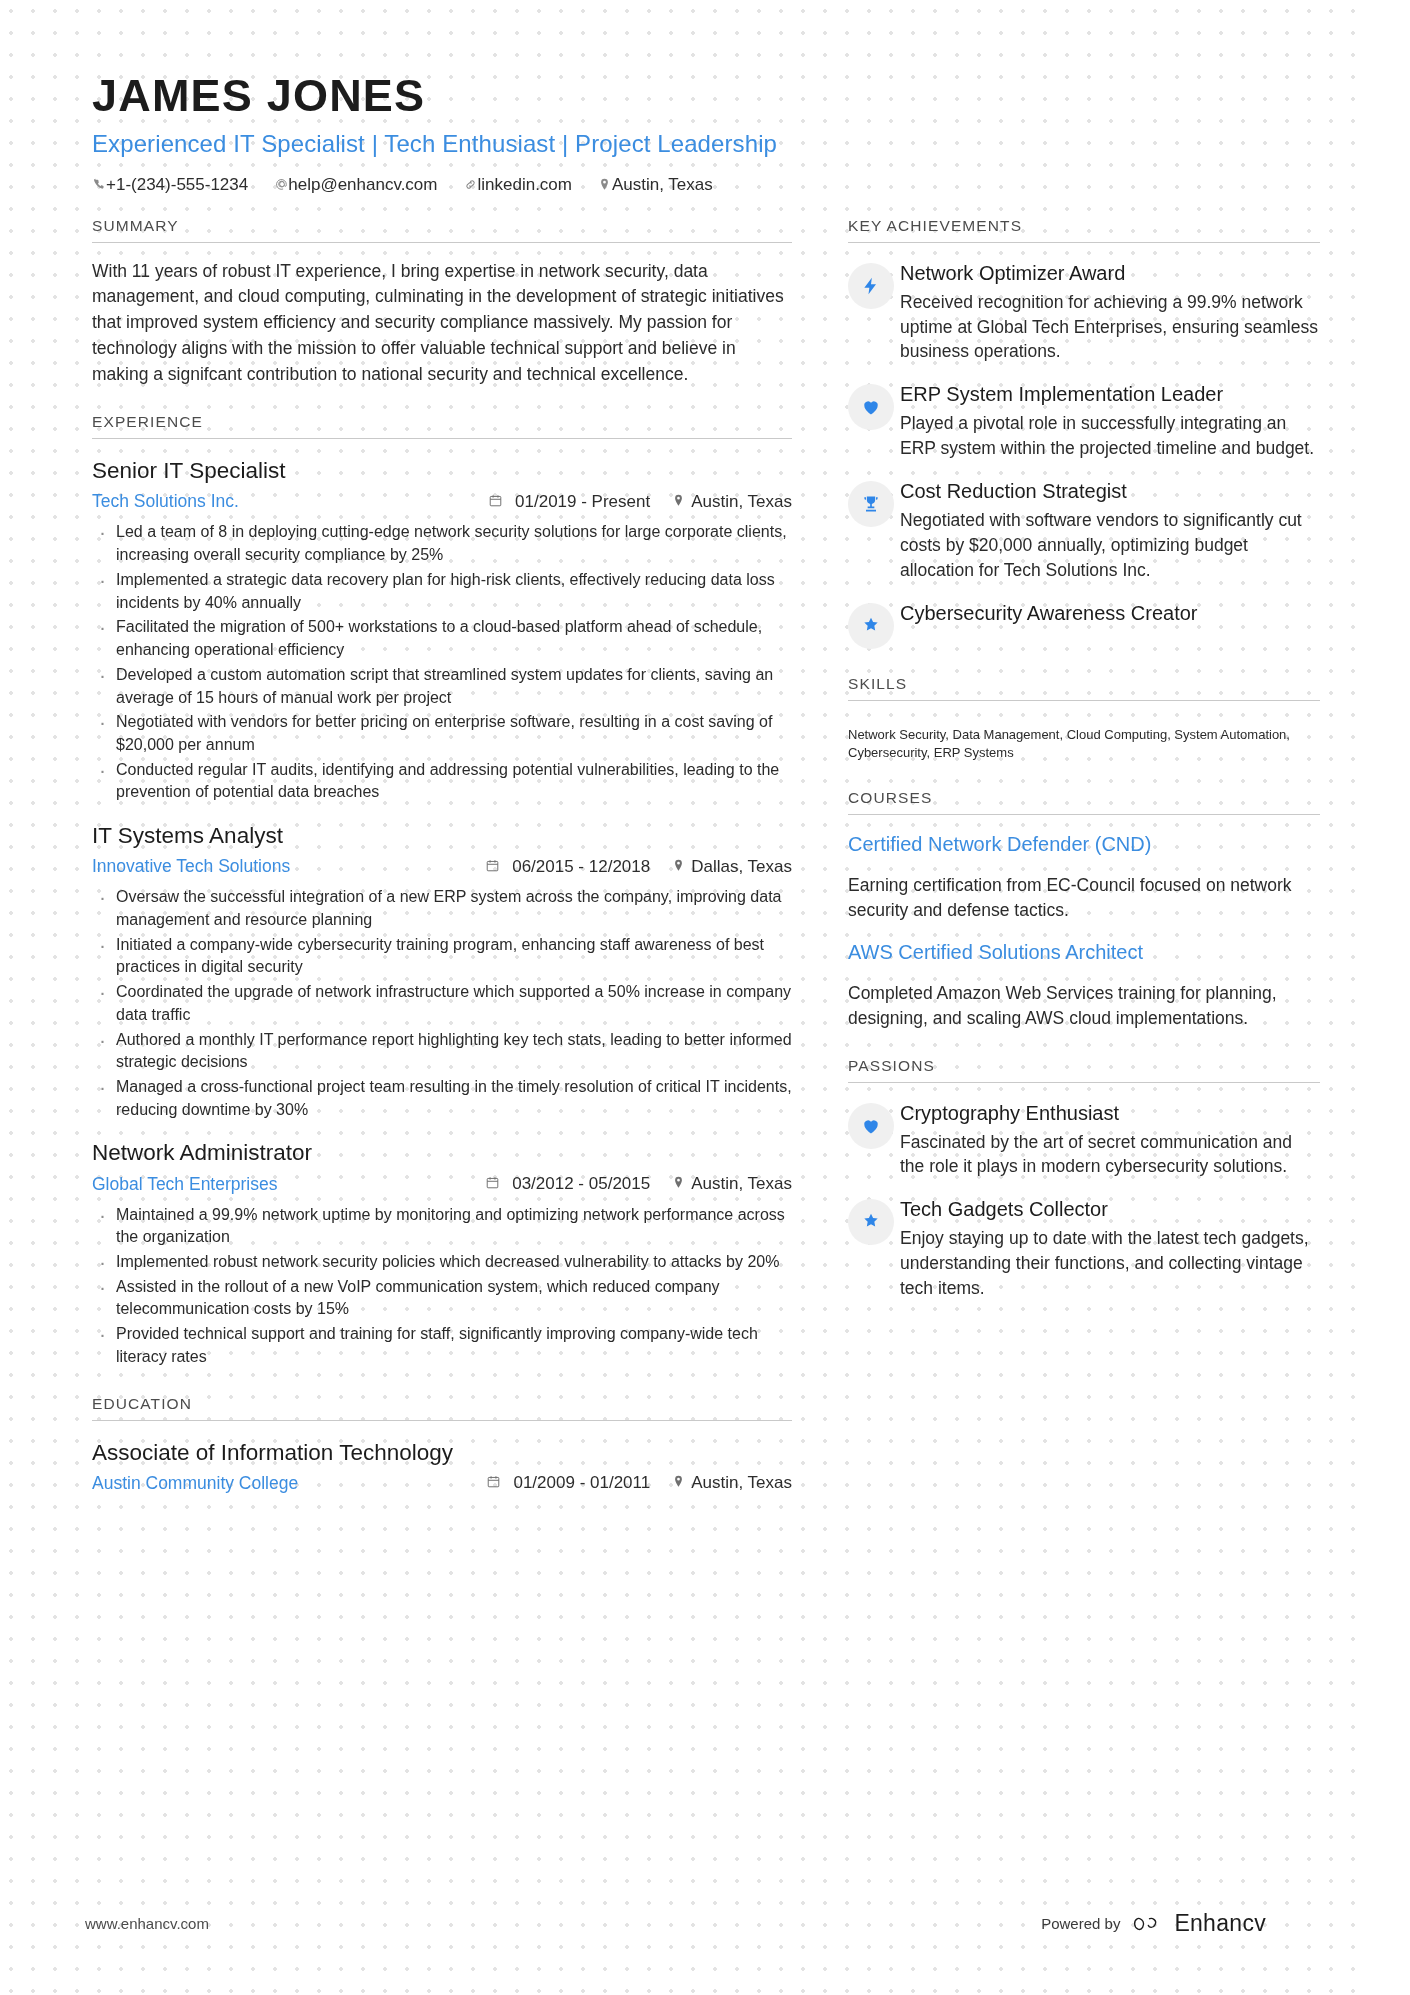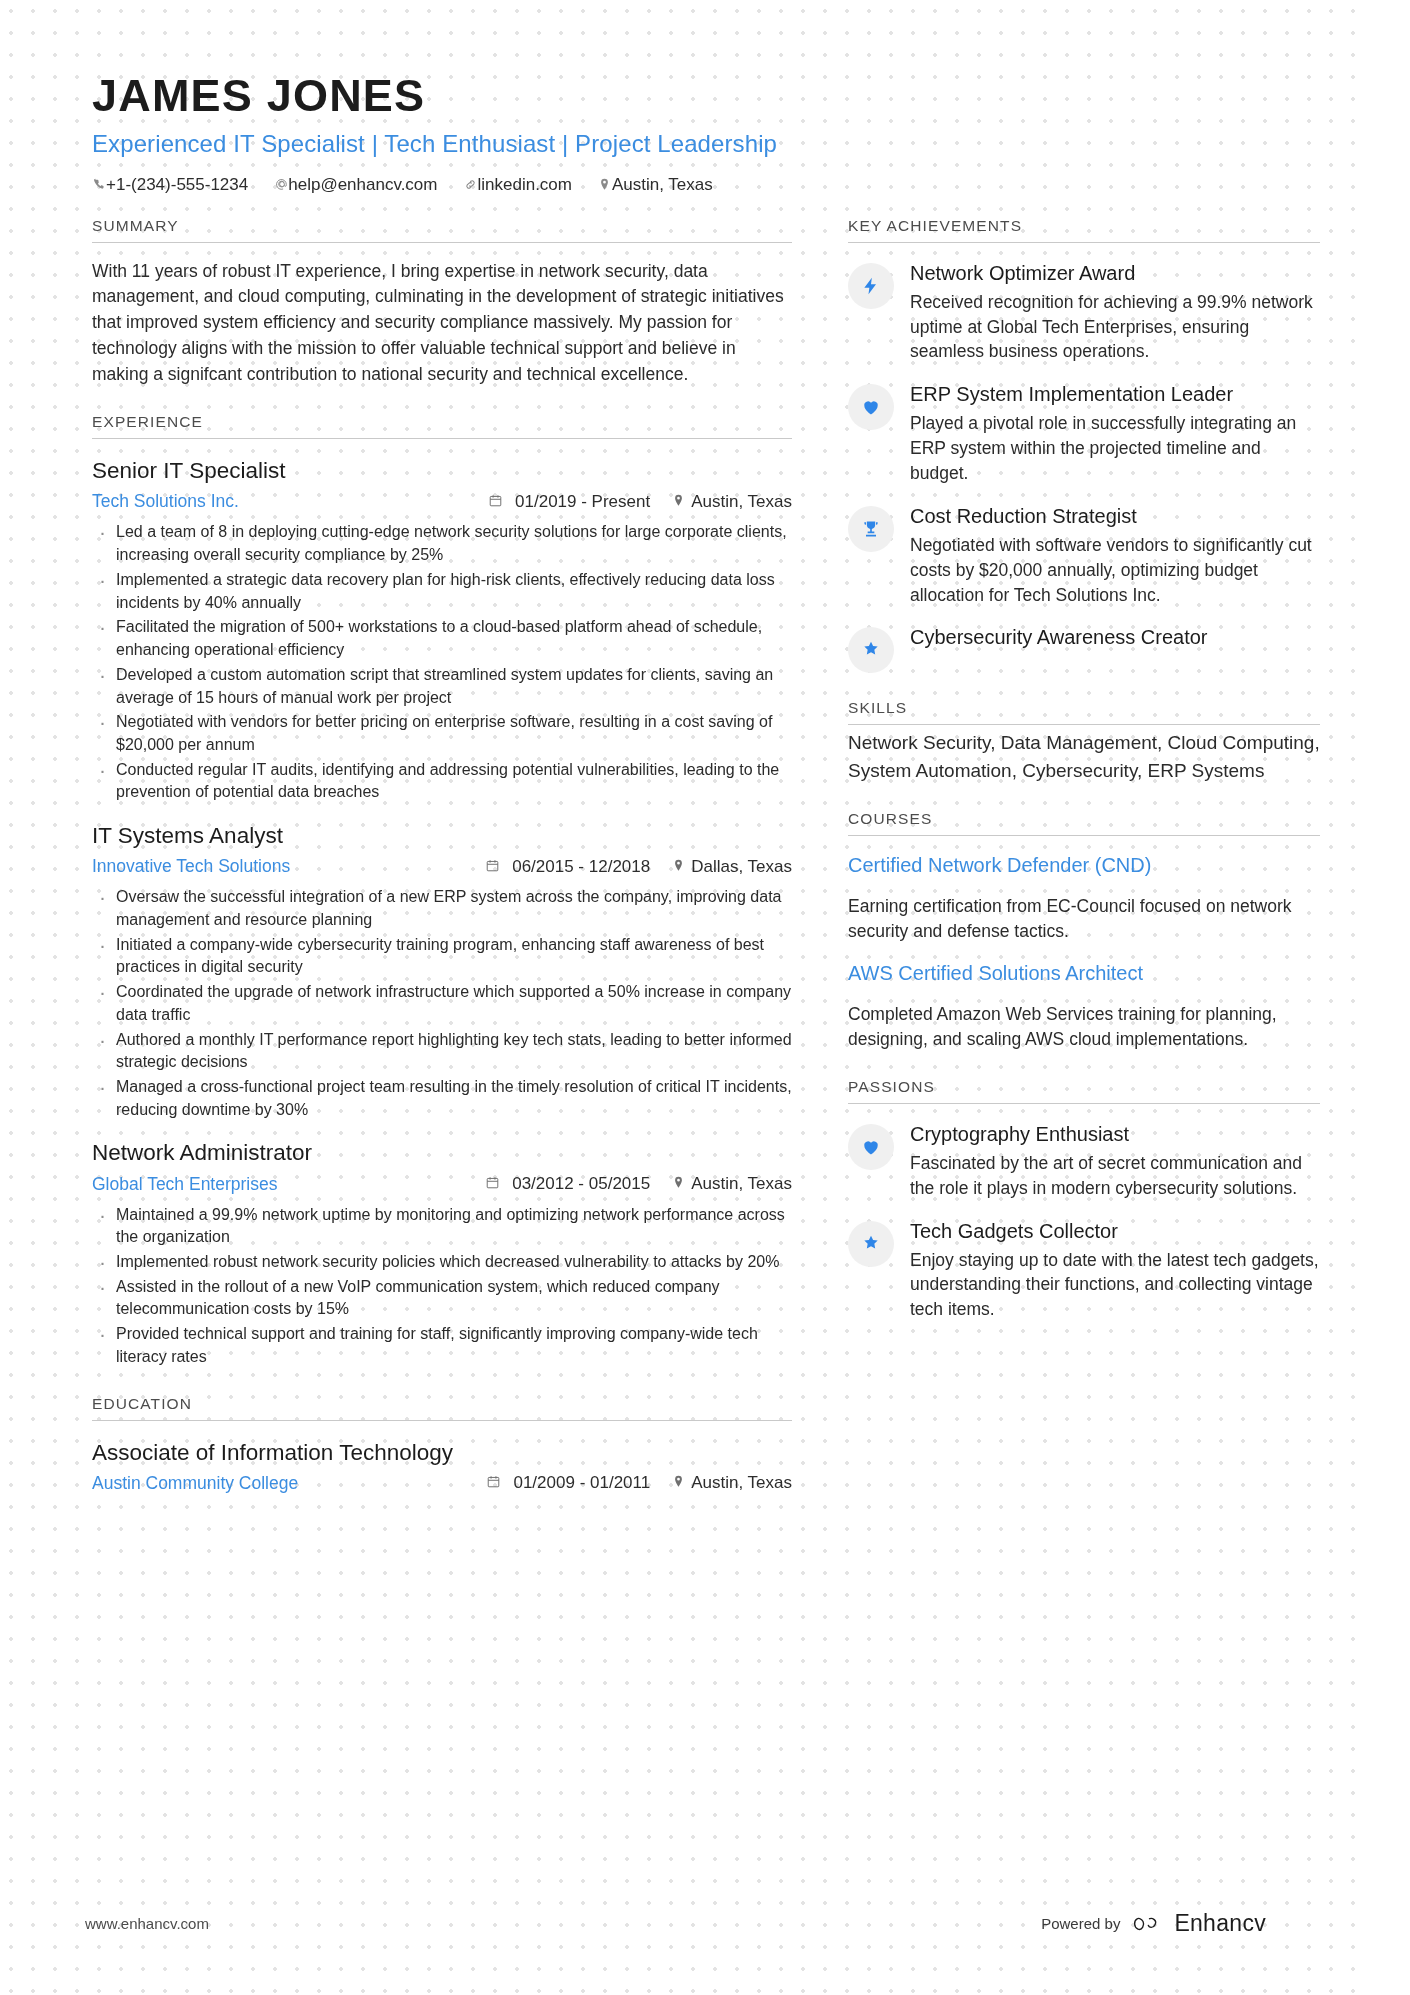--- a/index.html
+++ b/index.html
@@ -142,21 +142,21 @@
     font-size: 21px;
     line-height: 1.2;
   }
 
   
   .edu { margin-top: 18px; }
 
   
   .ach {
     display: flex;
-    gap: 16px;
+    gap: 6px;
     margin-top: 18px;
   }
   .ach-icon {
     flex: 0 0 46px;
     width: 46px;
     height: 46px;
     border-radius: 50%;
     background: #f0f0f0;
     display: flex;
     align-items: center;
@@ -172,22 +172,22 @@
     line-height: 1.25;
   }
   .ach-desc {
     margin-top: 4px;
     font-size: 17.5px;
     line-height: 1.42;
     color: #2b2b2b;
   }
 
   .skills-text {
-    margin-top: 4px;
-    font-size: 19px;
+    margin-top: 25px;
+    font-size: 13px;
     line-height: 1.45;
     color: #2b2b2b;
   }
 
   .course { margin-top: 16px; }
   .course-title {
     font-size: 20px;
     color: #3b8de0;
     line-height: 1.3;
   }

